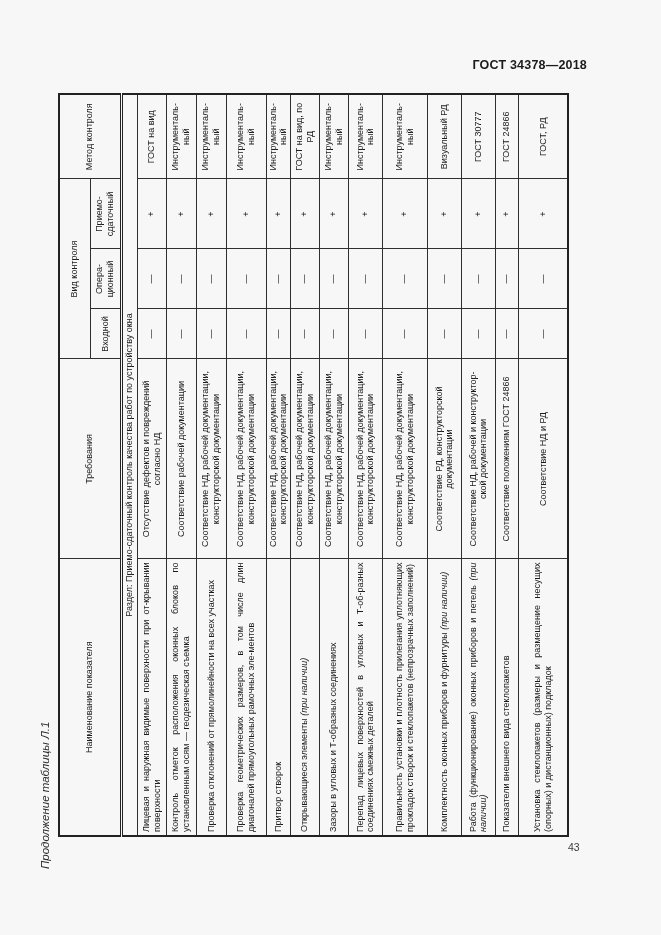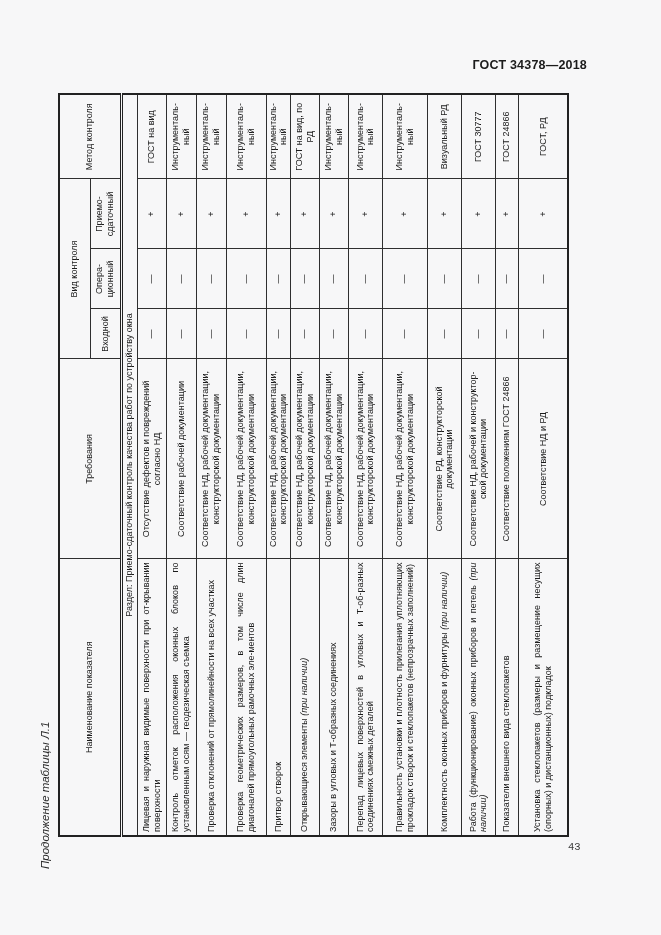--- a/index.html
+++ b/index.html
@@ -1,20 +1,20 @@
 <!DOCTYPE html>
 <html><head>
 <meta charset="utf-8">
 <style>
   html,body{margin:0;padding:0;background:#f7f7f8;}
   .page{position:relative;width:661px;height:890px;background:#f7f7f8;overflow:hidden;
         font-family:"Liberation Sans","DejaVu Sans",sans-serif;color:#1b1b1b;}
   .doc-ref{position:absolute;top:58px;right:74px;font-size:12.5px;font-weight:bold;
            letter-spacing:.2px;color:#1b1b1b;white-space:nowrap;}
-  .page-num{position:absolute;left:568px;top:841px;font-size:10.5px;color:#3c3c3c;font-family:Liberation Mono, monospace;}
+  .page-num{position:absolute;left:568px;top:841px;font-size:10.5px;color:#3c3c3c;}
   
   .rot{position:absolute;left:58px;top:95px;width:742px;height:505px;
        transform-origin:0 0;transform:rotate(-90deg) translateX(-742px);}
   .caption{position:absolute;left:-32px;top:-19px;font-size:11.5px;font-style:italic;
            color:#2a2a2a;white-space:nowrap;}
   table.ctl{border-collapse:collapse;table-layout:fixed;width:742px;height:505px;
             background:transparent;}
   table.ctl td,table.ctl th{border:1px solid #2f2f2f;padding:1px 3px;font-weight:normal;
             font-size:9px;line-height:1.18;vertical-align:middle;overflow:hidden;}
   table.ctl{border:2px solid #222;}

